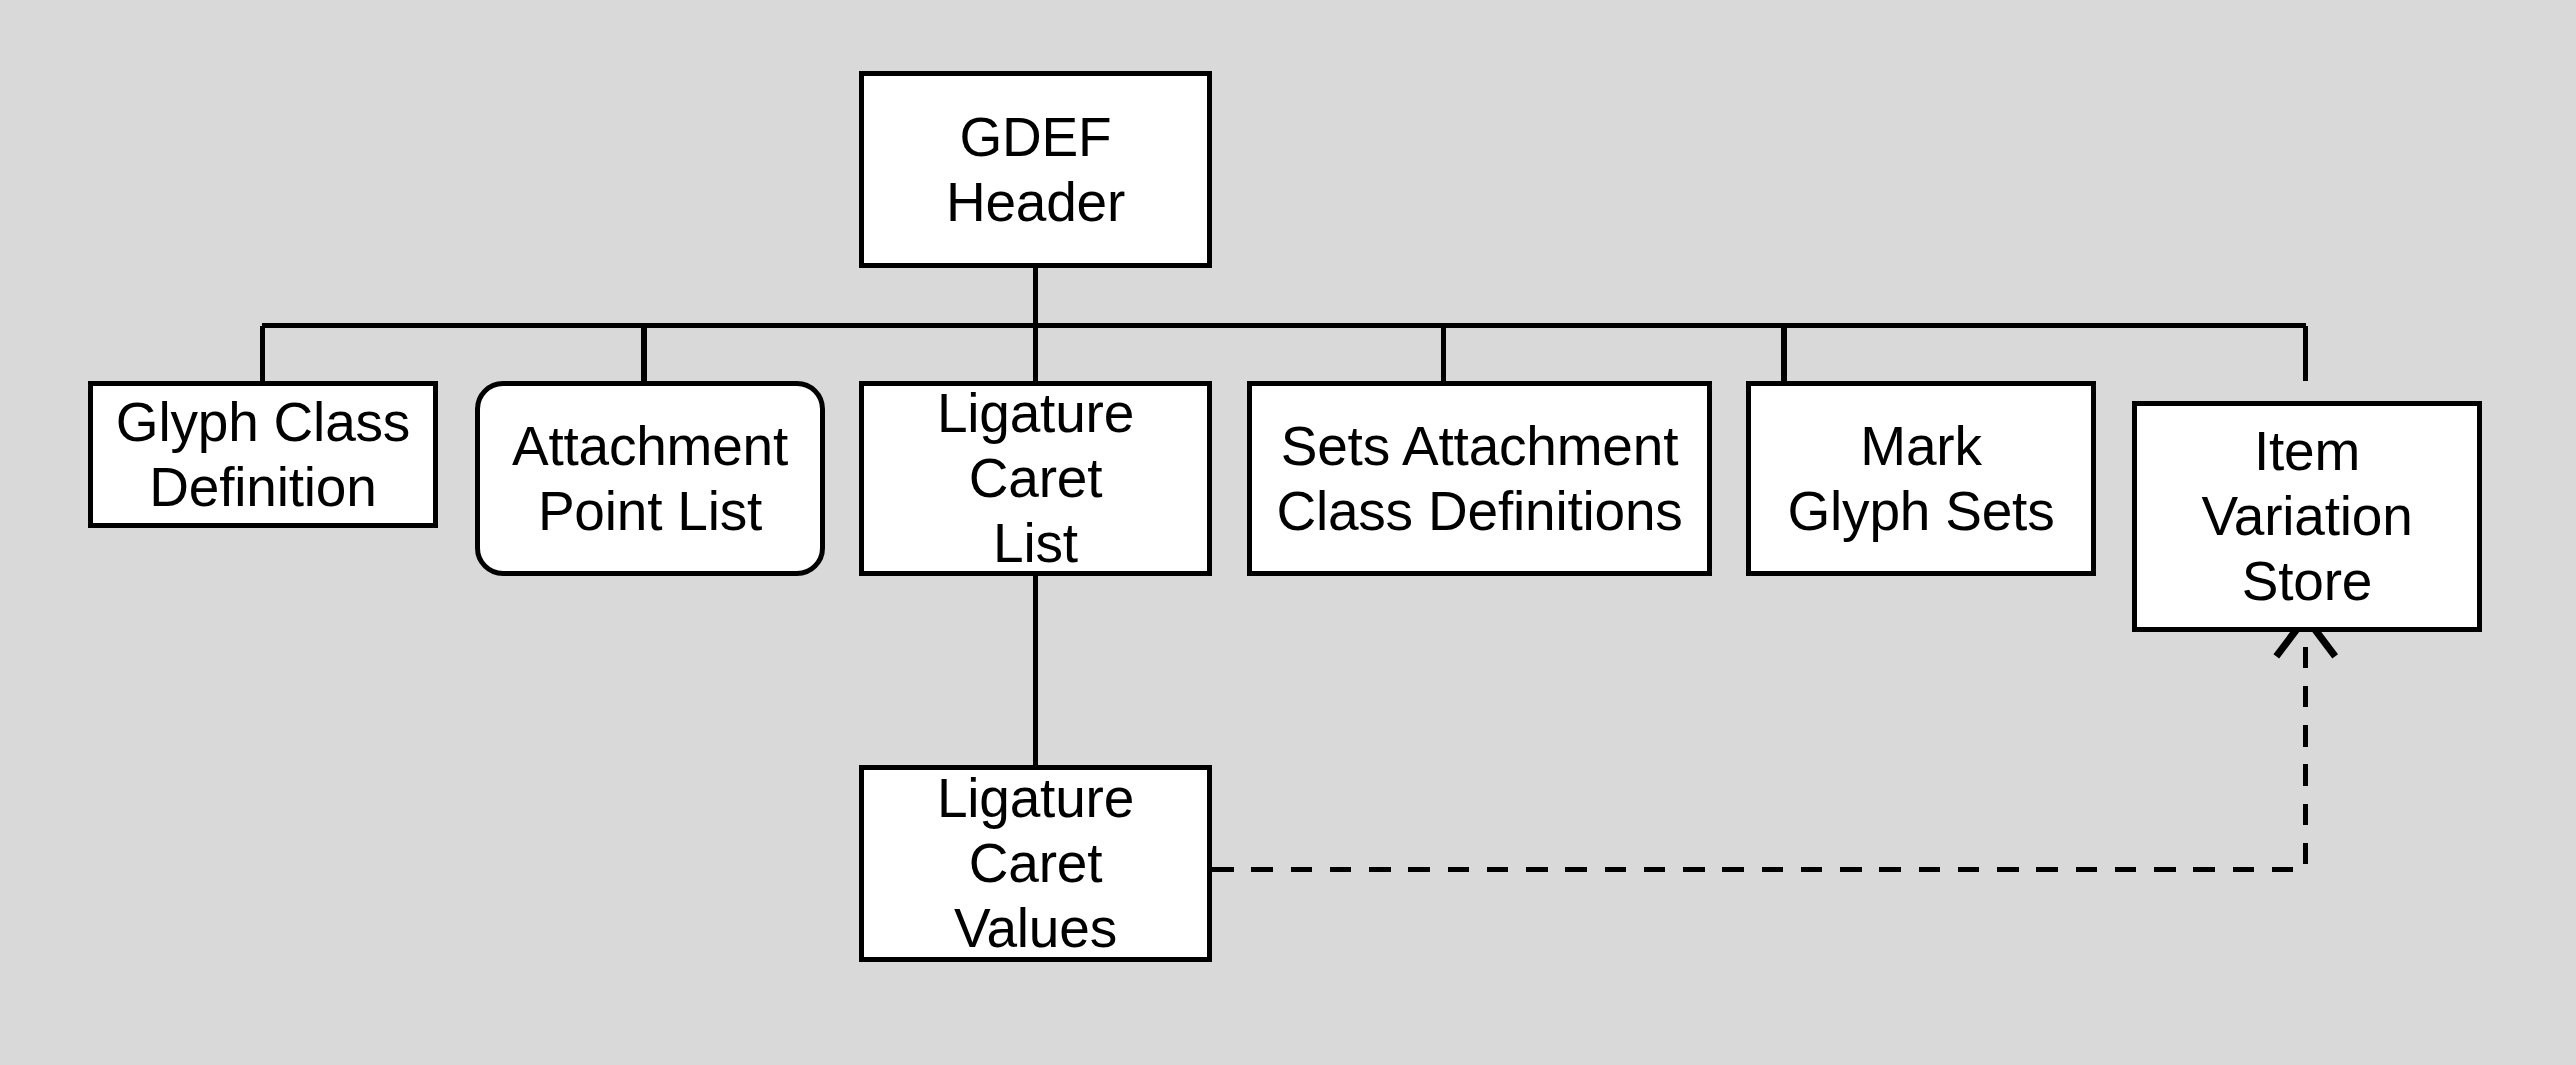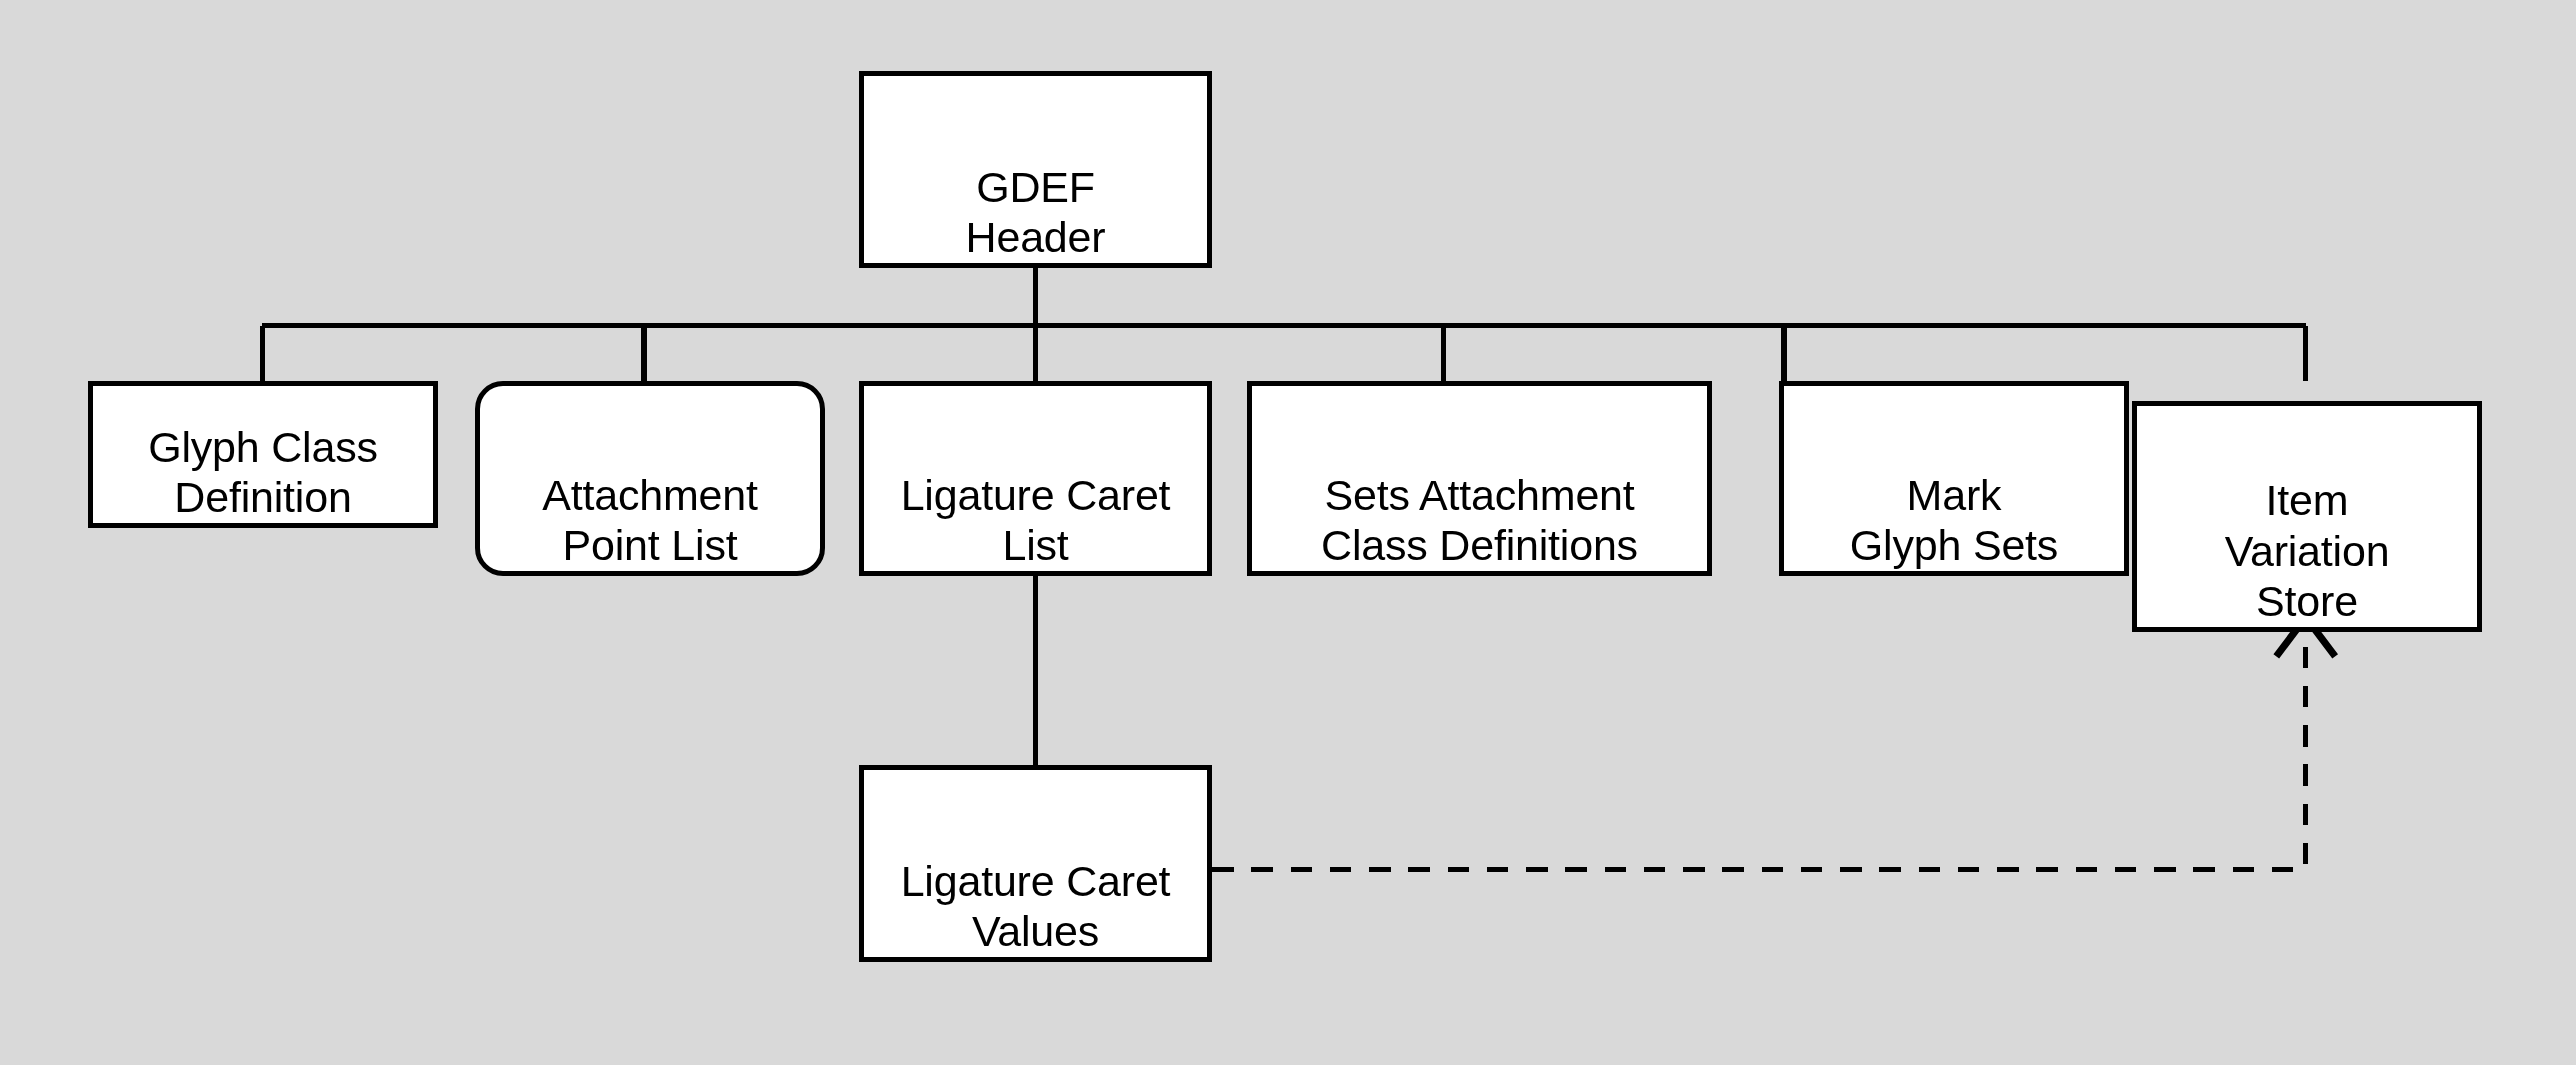--- a/index.html
+++ b/index.html
@@ -25,38 +25,38 @@
     top: 0;
     width: 2576px;
     height: 1065px;
   }
   .node {
     position: absolute;
     box-sizing: border-box;
     background: #ffffff;
     border: 5.4px solid #000000;
     display: flex;
-    align-items: flex-end;
+    align-items: center;
     justify-content: center;
     text-align: center;
     color: #000000;
     font-family: "Liberation Sans", sans-serif;
-    font-size: 43px;
+    font-size: 55px;
     line-height: 1.18;
     letter-spacing: -0.2px;
     white-space: pre-line;
     z-index: 2;
   }
   
   #node-gdef-header      { left: 859px;  top: 71px;  width: 353px; height: 197px; }
   #node-glyph-class      { left: 88px;   top: 381px; width: 350px; height: 147px; }
   #node-attachment-point { left: 475px;  top: 381px; width: 350px; height: 195px; border-radius: 28px; }
   #node-ligature-caret-list { left: 859px; top: 381px; width: 353px; height: 195px; }
   #node-mark-attachment  { left: 1247px; top: 381px; width: 465px; height: 195px; }
-  #node-mark-glyph-sets  { left: 1746px; top: 381px; width: 350px; height: 195px; margin-left: 33px; }
+  #node-mark-glyph-sets  { left: 1746px; top: 381px; width: 350px; height: 195px; }
   #node-item-variation   { left: 2132px; top: 381px; width: 350px; height: 231px; margin-top: 20px; }
   #node-ligature-caret-values { left: 859px; top: 765px; width: 353px; height: 197px; }
 </style>
 </head>
 <body>
 
 <div id="diagram">
 
   <svg class="svg-layer" viewBox="0 0 2888 1194">
     <g stroke="#000000" fill="none" stroke-width="6" shape-rendering="crispEdges">

